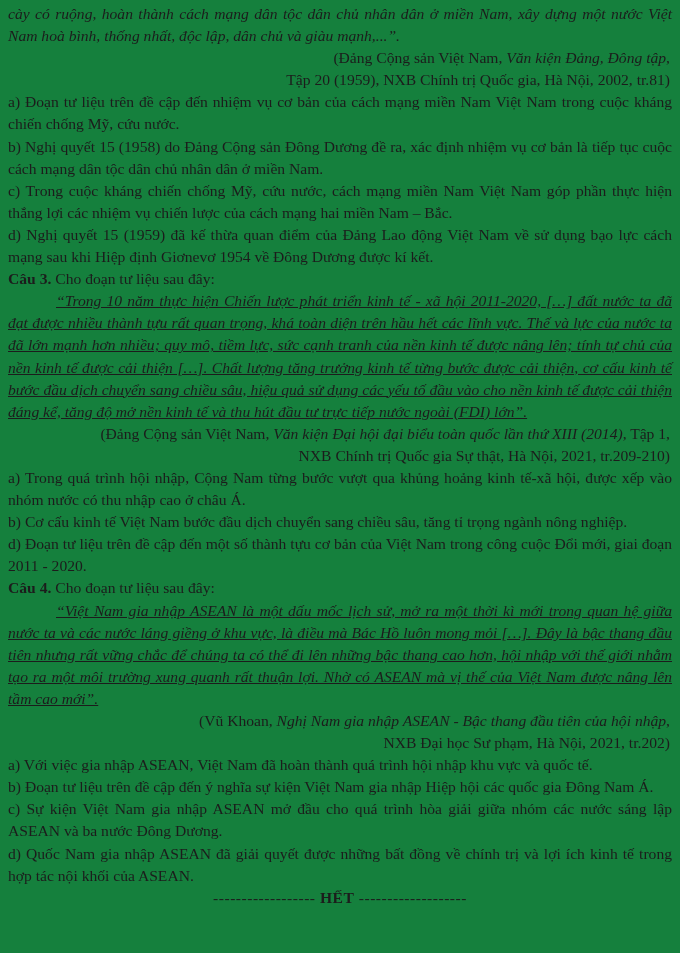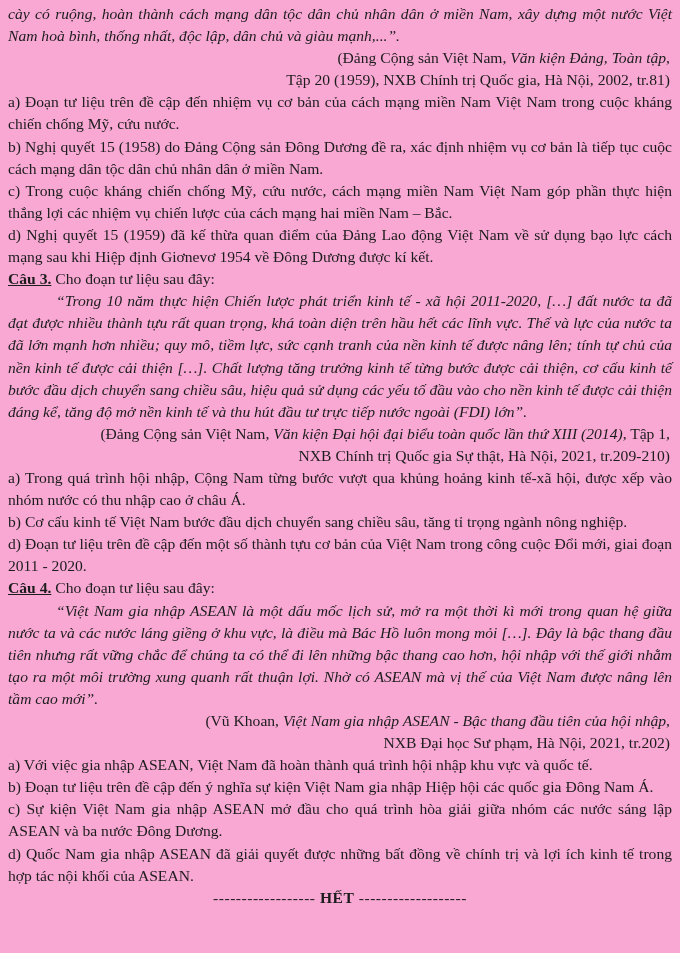--- a/index.html
+++ b/index.html
@@ -5,87 +5,87 @@
   html, body {
     margin: 0;
     padding: 0;
     background: #e9e9e9;
   }
   .page {
     position: relative;
     width: 680px;
     height: 953px;
     margin: 0 auto;
-    background: #f9a8d4;
+    background: #15803d;
     color: #1c1c1c;
     font-family: "Liberation Serif", serif;
     font-size: 15.6px;
     line-height: 22.1px;
     padding: 3px 8px 0 8px;
     box-sizing: border-box;
     overflow: hidden;
   }
   .para {
     margin: 0;
     text-align: justify;
   }
   .quote-cont {
     font-style: italic;
   }
   .quote {
     font-style: italic;
     text-indent: 48px;
+    text-decoration: underline;
   }
   .cite {
     text-align: right;
     padding-right: 2px;
   }
   .it {
     font-style: italic;
   }
   .qhead b {
     font-weight: bold;
-    text-decoration: underline;
   }
   .footer {
     margin: 0;
     text-align: center;
     letter-spacing: 0.5px;
   }
   .footer b {
     font-weight: bold;
   }
 </style>
 </head>
 <body>
 
 <div class="page">
 
   <p class="para quote-cont">cày có ruộng, hoàn thành cách mạng dân tộc dân chủ nhân dân ở miền Nam, xây dựng một nước Việt Nam hoà bình, thống nhất, độc lập, dân chủ và giàu mạnh,...”.</p>
 
-  <p class="para cite"><span>(Đảng Cộng sản Việt Nam, </span><span class="it">Văn kiện Đảng, Toàn tập</span><span>,</span></p>
+  <p class="para cite"><span>(Đảng Cộng sản Việt Nam, </span><span class="it">Văn kiện Đảng, Đông tập</span><span>,</span></p>
   <p class="para cite">Tập 20 (1959), NXB Chính trị Quốc gia, Hà Nội, 2002, tr.81)</p>
 
   <p class="para opt">a) Đoạn tư liệu trên đề cập đến nhiệm vụ cơ bản của cách mạng miền Nam Việt Nam trong cuộc kháng chiến chống Mỹ, cứu nước.</p>
   <p class="para opt">b) Nghị quyết 15 (1958) do Đảng Cộng sản Đông Dương đề ra, xác định nhiệm vụ cơ bản là tiếp tục cuộc cách mạng dân tộc dân chủ nhân dân ở miền Nam.</p>
   <p class="para opt">c) Trong cuộc kháng chiến chống Mỹ, cứu nước, cách mạng miền Nam Việt Nam góp phần thực hiện thắng lợi các nhiệm vụ chiến lược của cách mạng hai miền Nam – Bắc.</p>
   <p class="para opt">d) Nghị quyết 15 (1959) đã kế thừa quan điểm của Đảng Lao động Việt Nam về sử dụng bạo lực cách mạng sau khi Hiệp định Giơnevơ 1954 về Đông Dương được kí kết.</p>
 
   <p class="para qhead"><b>Câu 3.</b> <span>Cho đoạn tư liệu sau đây:</span></p>
   <p class="para quote">“Trong 10 năm thực hiện Chiến lược phát triển kinh tế - xã hội 2011-2020, […] đất nước ta đã đạt được nhiều thành tựu rất quan trọng, khá toàn diện trên hầu hết các lĩnh vực. Thế và lực của nước ta đã lớn mạnh hơn nhiều; quy mô, tiềm lực, sức cạnh tranh của nền kinh tế được nâng lên; tính tự chủ của nền kinh tế được cải thiện […]. Chất lượng tăng trưởng kinh tế từng bước được cải thiện, cơ cấu kinh tế bước đầu dịch chuyển sang chiều sâu, hiệu quả sử dụng các yếu tố đầu vào cho nền kinh tế được cải thiện đáng kể, tăng độ mở nền kinh tế và thu hút đầu tư trực tiếp nước ngoài (FDI) lớn”.</p>
   <p class="para cite"><span>(Đảng Cộng sản Việt Nam, </span><span class="it">Văn kiện Đại hội đại biểu toàn quốc lần thứ XIII (2014)</span><span>, Tập 1,</span></p>
   <p class="para cite">NXB Chính trị Quốc gia Sự thật, Hà Nội, 2021, tr.209-210)</p>
 
   <p class="para opt">a) Trong quá trình hội nhập, Cộng Nam từng bước vượt qua khủng hoảng kinh tế-xã hội, được xếp vào nhóm nước có thu nhập cao ở châu Á.</p>
   <p class="para opt">b) Cơ cấu kinh tế Việt Nam bước đầu dịch chuyển sang chiều sâu, tăng tỉ trọng ngành nông nghiệp.</p>
   <p class="para opt">d) Đoạn tư liệu trên đề cập đến một số thành tựu cơ bản của Việt Nam trong công cuộc Đổi mới, giai đoạn 2011 - 2020.</p>
 
   <p class="para qhead"><b>Câu 4.</b> <span>Cho đoạn tư liệu sau đây:</span></p>
   <p class="para quote">“Việt Nam gia nhập ASEAN là một dấu mốc lịch sử, mở ra một thời kì mới trong quan hệ giữa nước ta và các nước láng giềng ở khu vực, là điều mà Bác Hồ luôn mong mỏi […]. Đây là bậc thang đầu tiên nhưng rất vững chắc để chúng ta có thể đi lên những bậc thang cao hơn, hội nhập với thế giới nhằm tạo ra một môi trường xung quanh rất thuận lợi. Nhờ có ASEAN mà vị thế của Việt Nam được nâng lên tầm cao mới”.</p>
-  <p class="para cite"><span>(Vũ Khoan, </span><span class="it">Việt Nam gia nhập ASEAN - Bậc thang đầu tiên của hội nhập</span><span>,</span></p>
+  <p class="para cite"><span>(Vũ Khoan, </span><span class="it">Nghị Nam gia nhập ASEAN - Bậc thang đầu tiên của hội nhập</span><span>,</span></p>
   <p class="para cite">NXB Đại học Sư phạm, Hà Nội, 2021, tr.202)</p>
 
   <p class="para opt">a) Với việc gia nhập ASEAN, Việt Nam đã hoàn thành quá trình hội nhập khu vực và quốc tế.</p>
   <p class="para opt">b) Đoạn tư liệu trên đề cập đến ý nghĩa sự kiện Việt Nam gia nhập Hiệp hội các quốc gia Đông Nam Á.</p>
   <p class="para opt">c) Sự kiện Việt Nam gia nhập ASEAN mở đầu cho quá trình hòa giải giữa nhóm các nước sáng lập ASEAN và ba nước Đông Dương.</p>
   <p class="para opt">d) Quốc Nam gia nhập ASEAN đã giải quyết được những bất đồng về chính trị và lợi ích kinh tế trong hợp tác nội khối của ASEAN.</p>
 
   <p class="footer"><span>------------------</span> <b>HẾT</b> <span>-------------------</span></p>
 
 </div>

